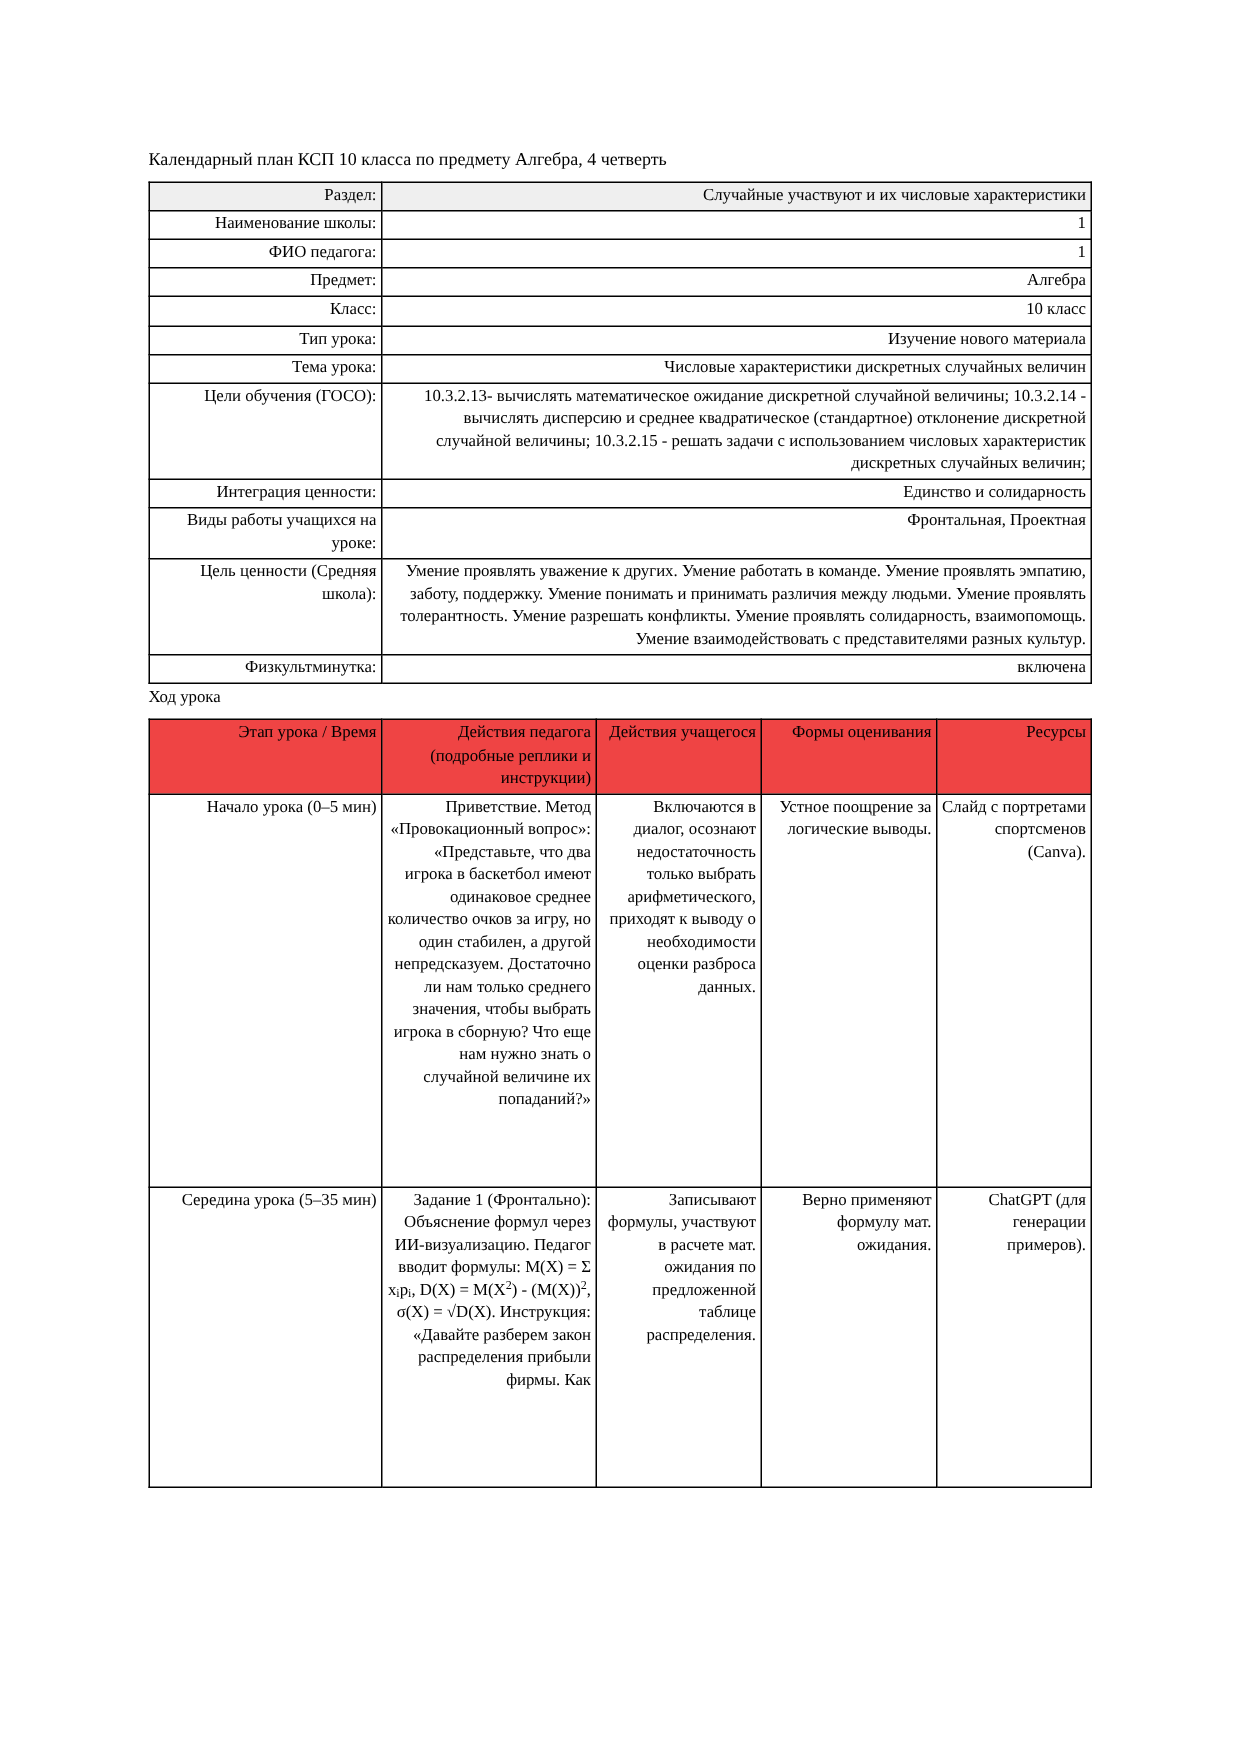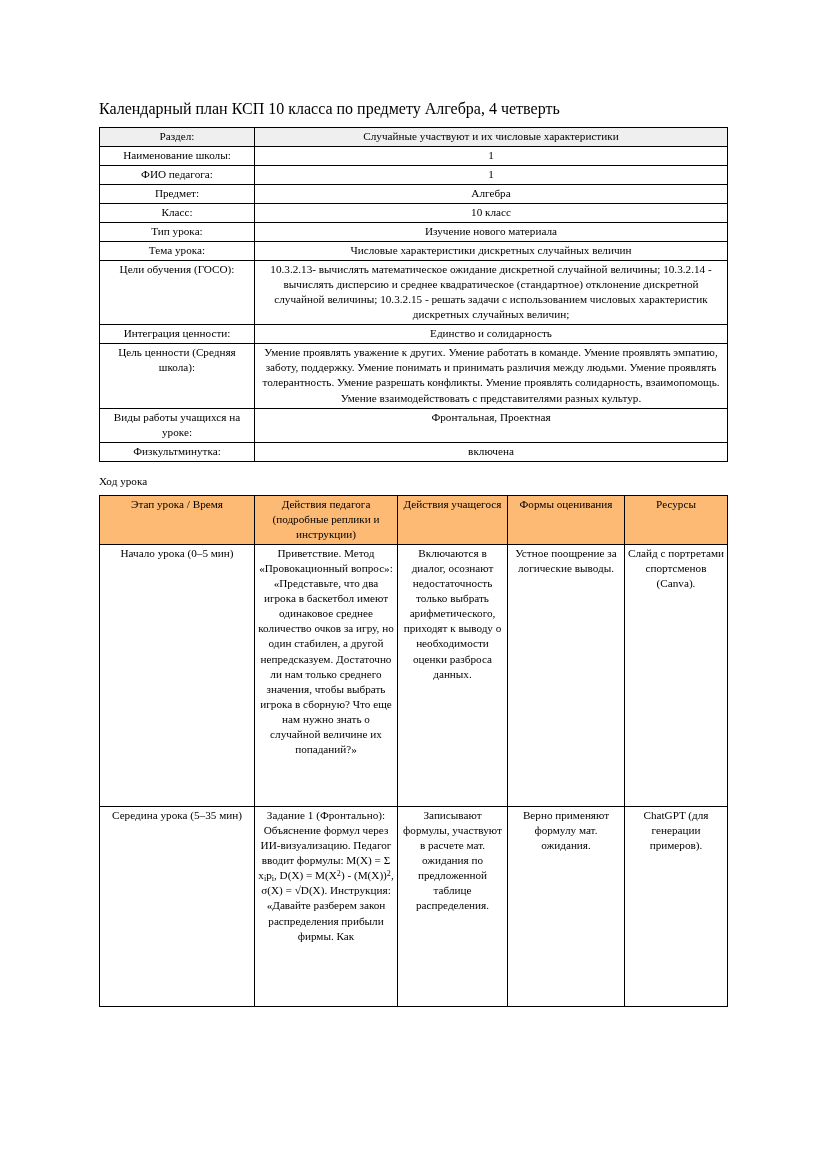--- a/index.html
+++ b/index.html
@@ -22,60 +22,60 @@
     overflow: hidden;
     box-sizing: border-box;
   }
   .content {
     position: absolute;
     left: 99px;
     top: 98px;
     width: 628px;
   }
   .doc-title {
-    font-size: 16px;
+    font-size: 12px;
     line-height: 1.35;
     margin: 0 0 7px 0;
     white-space: nowrap;
   }
   .section-label {
     font-size: 11.2px;
     line-height: 1.35;
-    margin: 12px 0 6px 0;
+    margin: 2px 0 6px 0;
   }
   table {
     border-collapse: collapse;
     width: 628px;
     table-layout: fixed;
     font-size: 11.2px;
   }
   table td, table th {
     border: 1px solid #000000;
     vertical-align: top;
     padding: 1px 3px 2px 3px;
     line-height: 1.345;
-    text-align: center;
+    text-align: right;
     font-weight: normal;
     word-wrap: break-word;
     overflow-wrap: break-word;
     hyphens: none;
   }
   
   .t-info col.c-label { width: 155px; }
   .t-info col.c-value { width: 473px; }
   .t-info tr.shaded td { background: #efefef; }
 
   
   .t-flow { margin-top: 0; }
   .t-flow col.c-stage { width: 155px; }
   .t-flow col.c-teacher { width: 143px; }
   .t-flow col.c-student { width: 110px; }
   .t-flow col.c-assess { width: 117px; }
   .t-flow col.c-res { width: 103px; }
-  .t-flow thead td { background: #fdba74; }
+  .t-flow thead td { background: #ef4444; }
   .t-flow thead td.hdr-pad { padding-bottom: 22px; }
   .t-flow td.tall { height: 258px; }
   .t-flow td.tall2 { height: 196px; }
   sub { font-size: 0.72em; line-height: 0; vertical-align: -0.22em; }
   sup { font-size: 0.72em; line-height: 0; vertical-align: 0.42em; }
 </style>
 </head>
 <body>
 
 <div class="page">
@@ -119,26 +119,26 @@
         </tr>
         <tr>
           <td>Цели обучения (ГОСО):</td>
           <td>10.3.2.13- вычислять математическое ожидание дискретной случайной величины; 10.3.2.14 - вычислять дисперсию и среднее квадратическое (стандартное) отклонение дискретной случайной величины; 10.3.2.15 - решать задачи с использованием числовых характеристик дискретных случайных величин;</td>
         </tr>
         <tr>
           <td>Интеграция ценности:</td>
           <td>Единство и солидарность</td>
         </tr>
         <tr>
+          <td>Виды работы учащихся на уроке:</td>
+          <td>Фронтальная, Проектная</td>
+        </tr>
+        <tr>
           <td>Цель ценности (Средняя школа):</td>
           <td>Умение проявлять уважение к других. Умение работать в команде. Умение проявлять эмпатию, заботу, поддержку. Умение понимать и принимать различия между людьми. Умение проявлять толерантность. Умение разрешать конфликты. Умение проявлять солидарность, взаимопомощь. Умение взаимодействовать с представителями разных культур.</td>
-        </tr>
-        <tr>
-          <td>Виды работы учащихся на уроке:</td>
-          <td>Фронтальная, Проектная</td>
         </tr>
         <tr>
           <td>Физкультминутка:</td>
           <td>включена</td>
         </tr>
       </tbody>
     </table>
 
     <p class="section-label">Ход урока</p>
 

